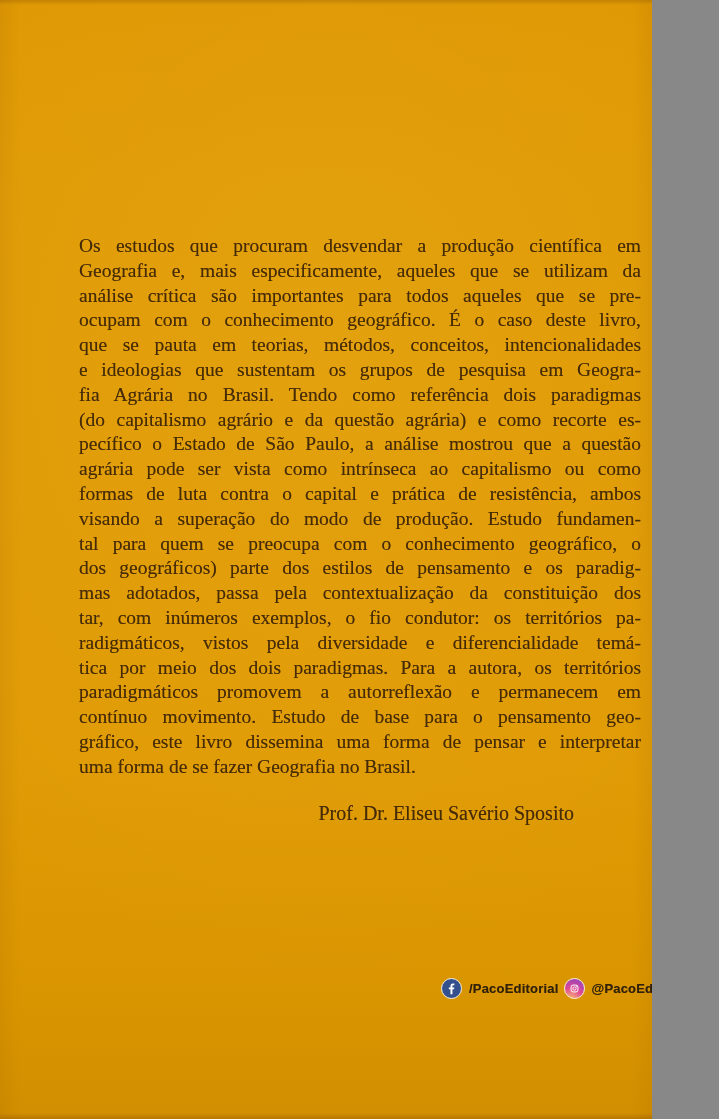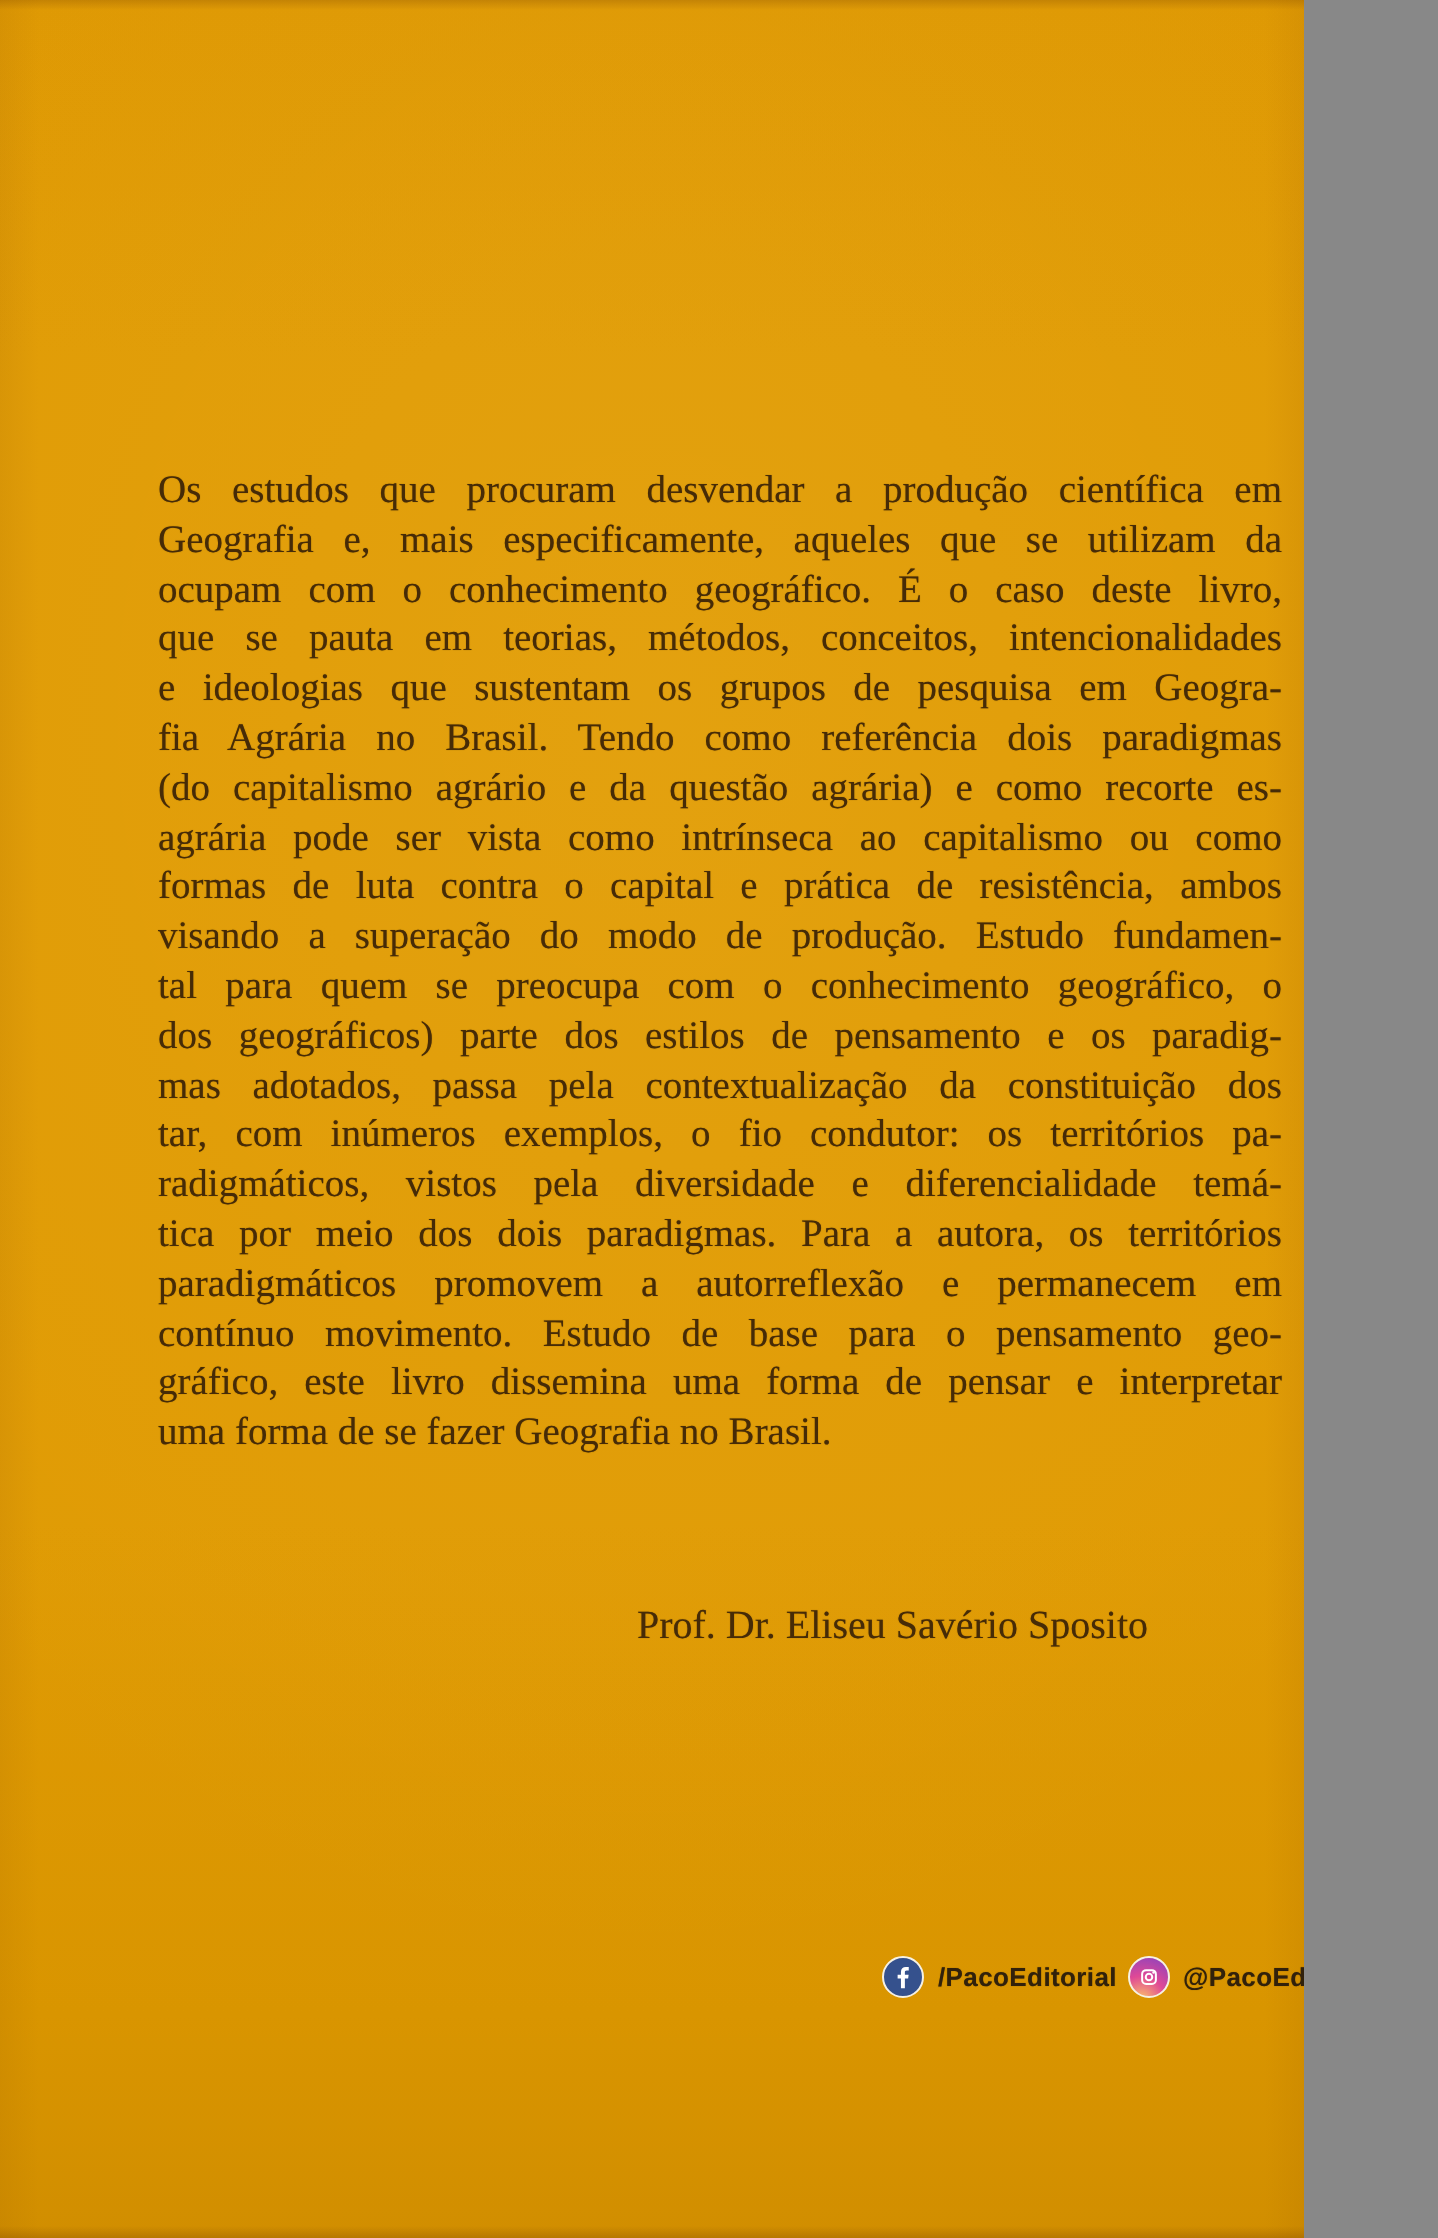--- a/index.html
+++ b/index.html
@@ -82,25 +82,27 @@
   }
 </style>
 </head>
 <body>
 
 <div class="page">
 
   <div class="synopsis">
     <div class="line">Os estudos que procuram desvendar a produção científica em</div>
     <div class="line">Geografia e, mais especificamente, aqueles que se utilizam da</div>
+    <div class="line">análise crítica são importantes para todos aqueles que se pre-</div>
     <div class="line">ocupam com o conhecimento geográfico. É o caso deste livro,</div>
     <div class="line">que se pauta em teorias, métodos, conceitos, intencionalidades</div>
     <div class="line">e ideologias que sustentam os grupos de pesquisa em Geogra-</div>
     <div class="line">fia Agrária no Brasil. Tendo como referência dois paradigmas</div>
     <div class="line">(do capitalismo agrário e da questão agrária) e como recorte es-</div>
+    <div class="line">pecífico o Estado de São Paulo, a análise mostrou que a questão</div>
     <div class="line">agrária pode ser vista como intrínseca ao capitalismo ou como</div>
     <div class="line">formas de luta contra o capital e prática de resistência, ambos</div>
     <div class="line">visando a superação do modo de produção. Estudo fundamen-</div>
     <div class="line">tal para quem se preocupa com o conhecimento geográfico, o</div>
     <div class="line">dos geográficos) parte dos estilos de pensamento e os paradig-</div>
     <div class="line">mas adotados, passa pela contextualização da constituição dos</div>
     <div class="line">tar, com inúmeros exemplos, o fio condutor: os territórios pa-</div>
     <div class="line">radigmáticos, vistos pela diversidade e diferencialidade temá-</div>
     <div class="line">tica por meio dos dois paradigmas. Para a autora, os territórios</div>
     <div class="line">paradigmáticos promovem a autorreflexão e permanecem em</div>

